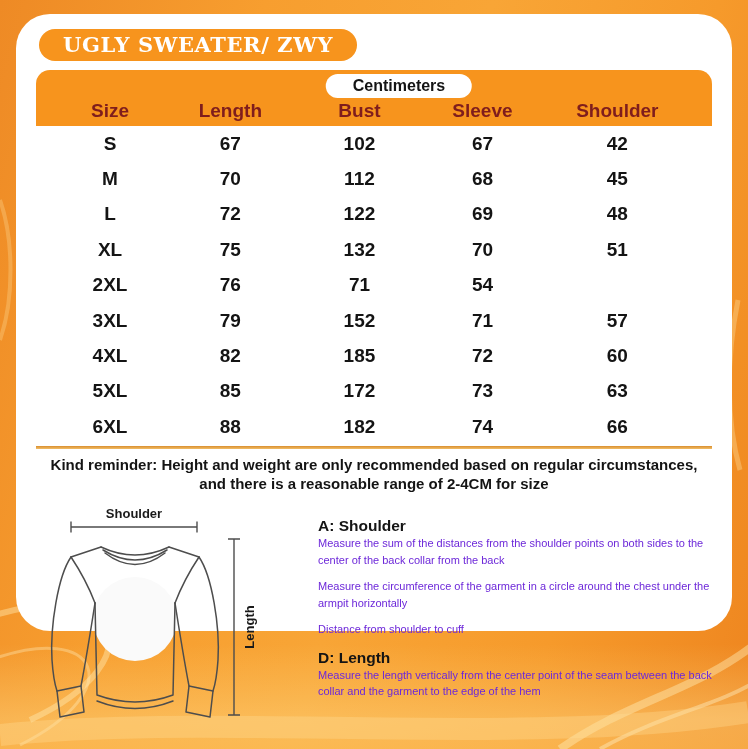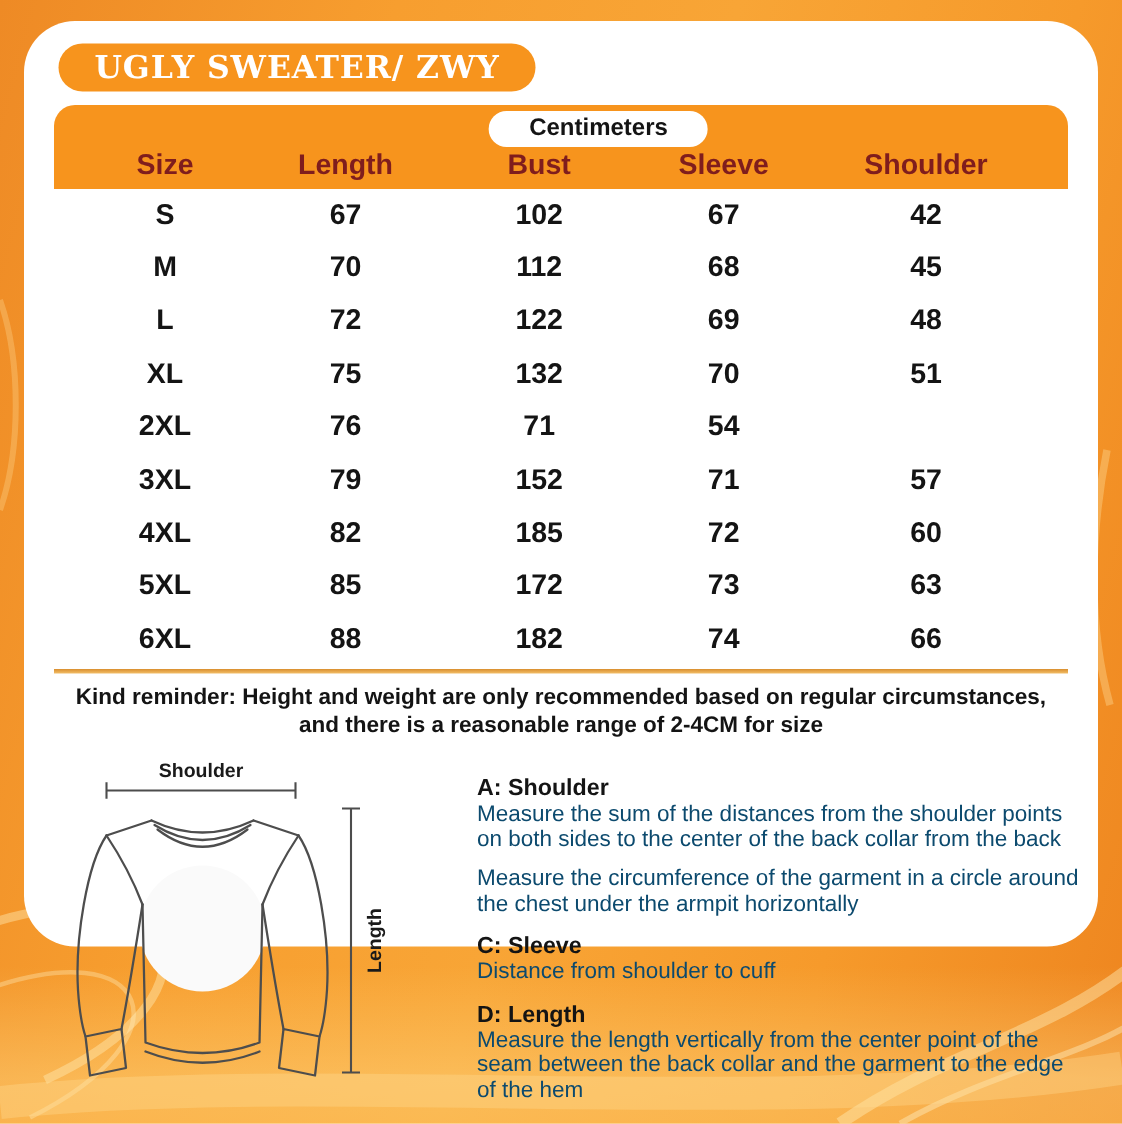--- a/index.html
+++ b/index.html
@@ -47,21 +47,21 @@
   }
   .reminder{
     position:absolute;left:18px;top:442px;width:680px;text-align:center;
     font-size:15px;line-height:18.5px;font-weight:700;color:#141414;
   }
   .bottom{position:absolute;left:22px;top:490px;width:678px;display:flex;}
   .diagram-box{width:280px;flex:0 0 280px;}
   .guide-col{width:402px;flex:0 0 402px;padding-top:2px;}
   .guide-block{margin-bottom:6px;margin-top:10px;}
   .guide-heading{font-size:15.5px;line-height:19px;font-weight:700;color:#141414;}
-  .guide-text{font-size:15px;line-height:16.5px;color:#0c4a6e;}
+  .guide-text{font-size:11px;line-height:16.5px;color:#6d28d9;}
   .dim-label{font-size:13px;font-weight:700;fill:#1a1a1a;font-family:"Liberation Sans",sans-serif;}
   .sketch{stroke:#4d4d4d;stroke-width:1.5;fill:none;stroke-linecap:round;stroke-linejoin:round;}
   .dimline{stroke:#4d4d4d;stroke-width:1.4;fill:none;}
 </style>
 </head>
 <body>
 
 <svg class="bg-swirls" viewBox="0 0 748 749">
   <path d="M-20,620 C120,570 160,660 30,720" stroke="rgba(255,232,175,0.45)" stroke-width="6" fill="none"></path>
   <path d="M-10,660 C100,620 130,690 20,745" stroke="rgba(255,240,195,0.35)" stroke-width="3" fill="none"></path>
@@ -197,21 +197,20 @@
     </div>
     <div class="guide-col">
         <div class="guide-block">
           <div class="guide-heading">A: Shoulder</div>
           <div class="guide-text">Measure the sum of the distances from the shoulder points on both sides to the center of the back collar from the back</div>
         </div>
         <div class="guide-block">
           <div class="guide-text">Measure the circumference of the garment in a circle around the chest under the armpit horizontally</div>
         </div>
         <div class="guide-block">
-          <div class="guide-heading">C: Sleeve</div>
           <div class="guide-text">Distance from shoulder to cuff</div>
         </div>
         <div class="guide-block">
           <div class="guide-heading">D: Length</div>
           <div class="guide-text">Measure the length vertically from the center point of the seam between the back collar and the garment to the edge of the hem</div>
         </div>
       </div>
   </div>
 
 </div>

